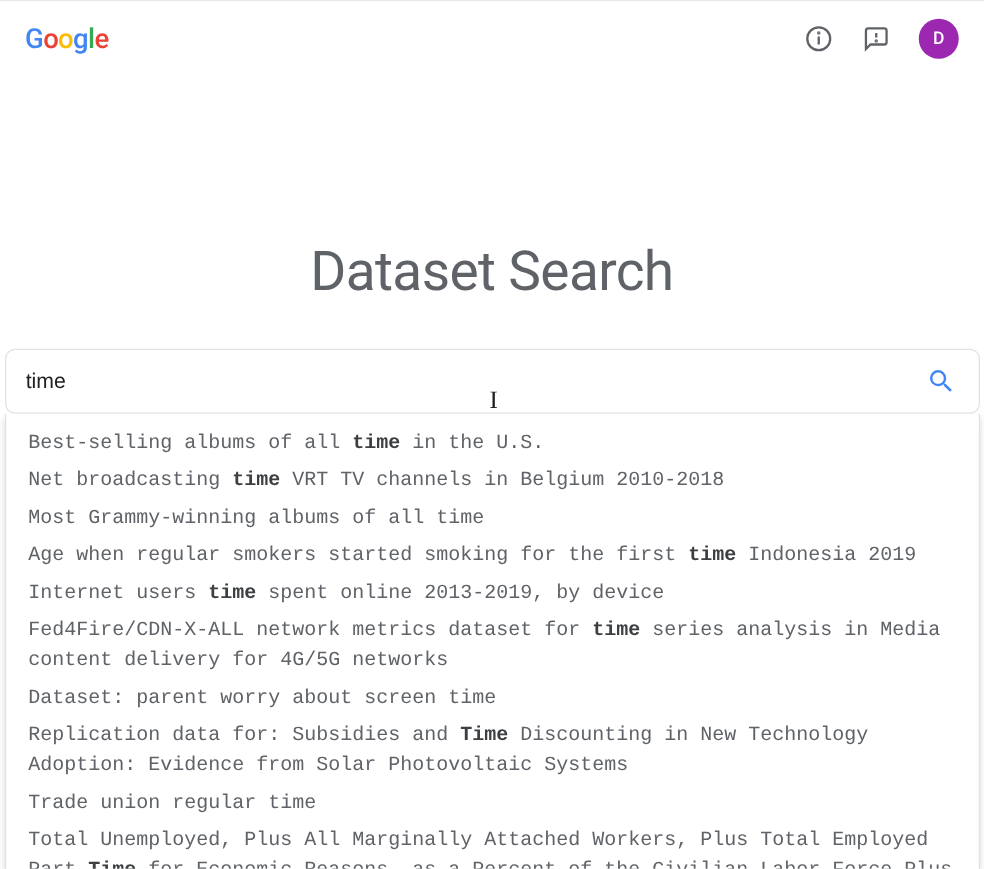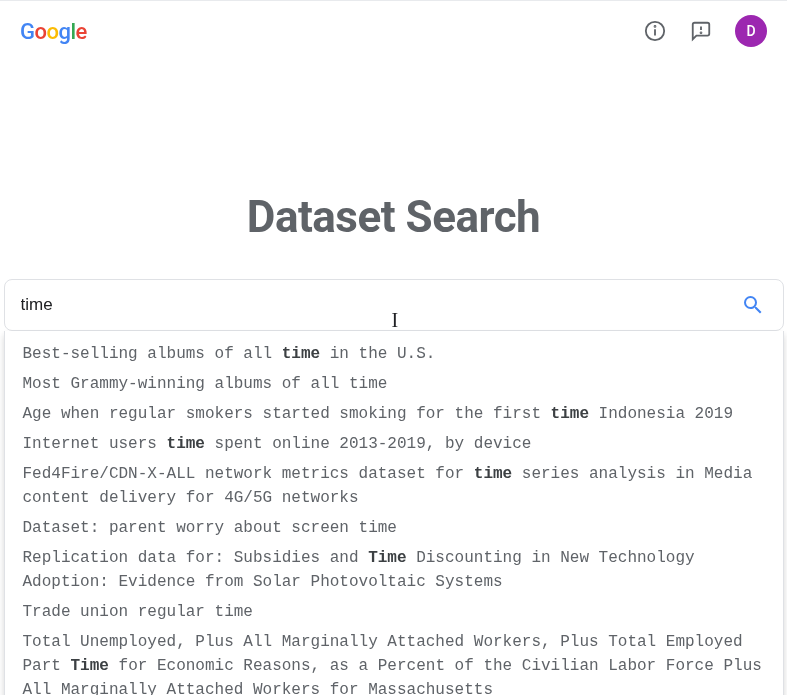--- a/index.html
+++ b/index.html
@@ -68,21 +68,21 @@
       cursor: pointer;
     }
     .main {
       display: flex;
       flex-direction: column;
       align-items: center;
       padding-top: 130px;
     }
     .page-title {
       font-size: 44px;
-      font-weight: 700;
+      font-weight: 400;
       color: #5f6368;
       letter-spacing: -0.5px;
       margin-bottom: 36px;
     }
     .search-container {
       width: 780px;
       position: relative;
     }
     .search-box {
       display: flex;
@@ -209,20 +209,21 @@
           <path d="M15.5 14h-.79l-.28-.27A6.471 6.471 0 0 0 16 9.5 6.5 6.5 0 1 0 9.5 16c1.61 0 3.09-.59 4.23-1.57l.27.28v.79l5 4.99L20.49 19l-4.99-5zm-6 0C7.01 14 5 11.99 5 9.5S7.01 5 9.5 5 14 7.01 14 9.5 11.99 14 9.5 14z"></path>
         </svg>
       </button>
     </div>
 
     <span class="text-cursor">I</span>
 
     <div class="suggestions" id="suggestions">
 
     <div class="suggestion-item"><span>Best-selling albums of all </span><b>time</b><span> in the U.S.</span></div>
+        <div class="suggestion-item"><span>Net broadcasting </span><b>time</b><span> VRT TV channels in Belgium 2010-2018</span></div>
         <div class="suggestion-item"><span>Most Grammy-winning albums of all time</span></div>
         <div class="suggestion-item"><span>Age when regular smokers started smoking for the first </span><b>time</b><span> Indonesia 2019</span></div>
         <div class="suggestion-item"><span>Internet users </span><b>time</b><span> spent online 2013-2019, by device</span></div>
         <div class="suggestion-item"><span>Fed4Fire/CDN-X-ALL network metrics dataset for </span><b>time</b><span> series analysis in Media content delivery for 4G/5G networks</span></div>
         <div class="suggestion-item"><span>Dataset: parent worry about screen time</span></div>
         <div class="suggestion-item"><span>Replication data for: Subsidies and </span><b>Time</b><span> Discounting in New Technology Adoption: Evidence from Solar Photovoltaic Systems</span></div>
         <div class="suggestion-item"><span>Trade union regular time</span></div>
         <div class="suggestion-item"><span>Total Unemployed, Plus All Marginally Attached Workers, Plus Total Employed Part </span><b>Time</b><span> for Economic Reasons, as a Percent of the Civilian Labor Force Plus All Marginally Attached Workers for Massachusetts</span></div>
       </div>
   </div>

